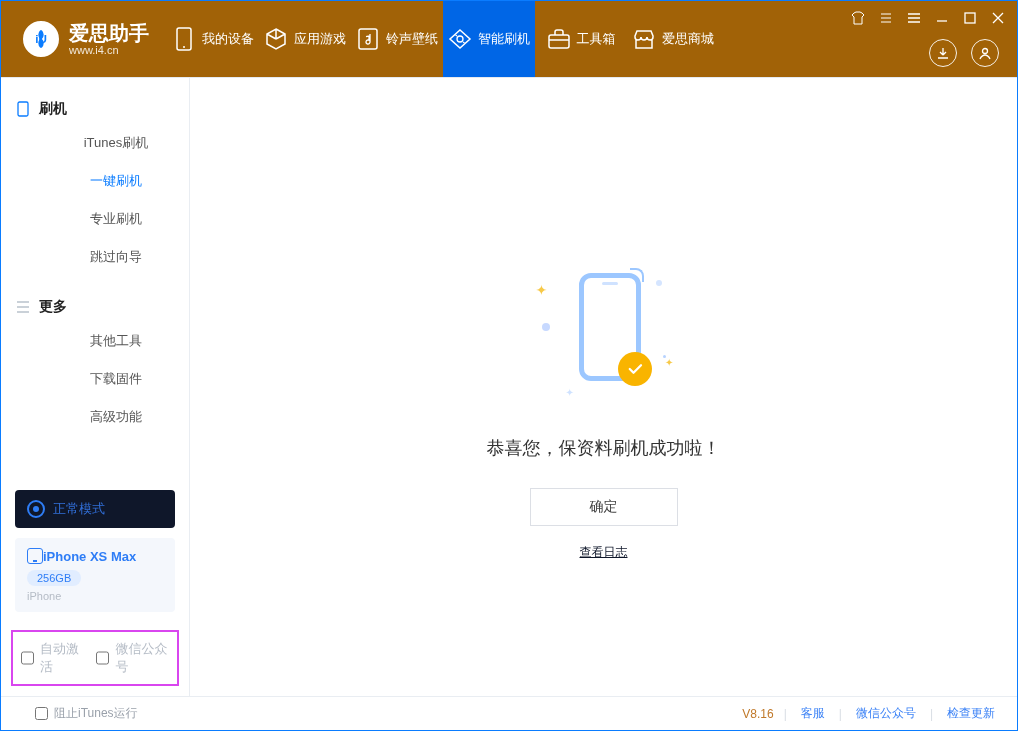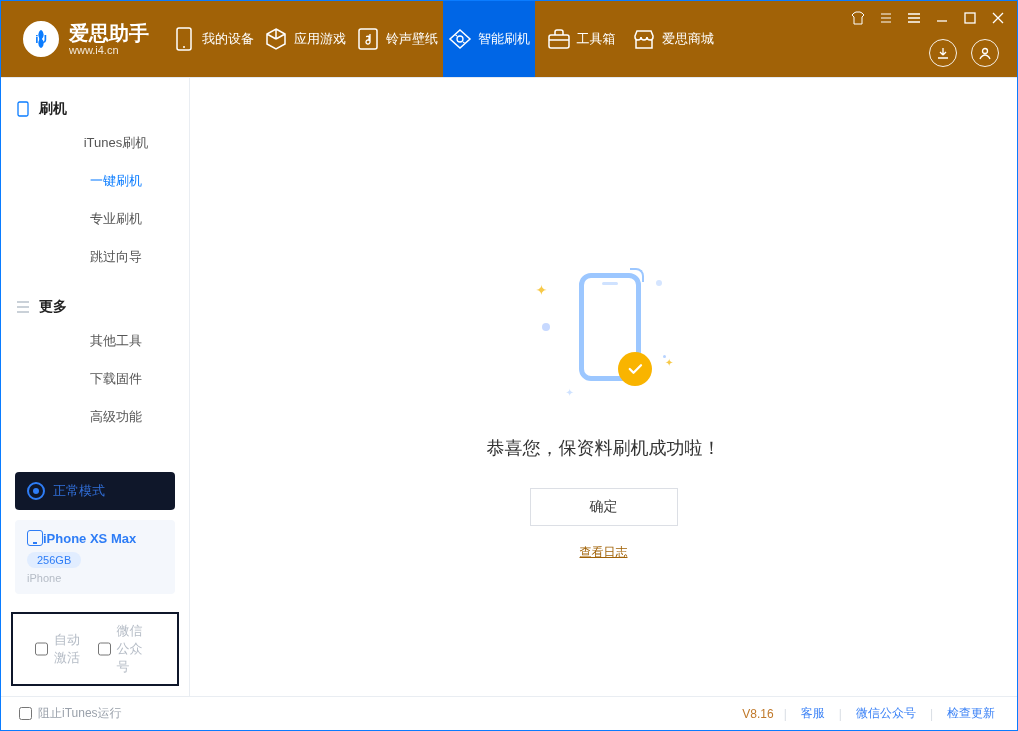--- a/index.html
+++ b/index.html
@@ -30,44 +30,44 @@
   .side-item.active { color:#0a7cff; }
   .mode-box { margin:0 14px 10px 14px; background:#0f172a; border-radius:4px; padding:10px 12px; display:flex; align-items:center; gap:8px; color:#316fd9; font-size:13px; }
   .mode-box .micon { width:18px; height:18px; border:2px solid #2e7df6; border-radius:50%; position:relative; }
   .mode-box .micon::after { content:''; position:absolute; width:6px; height:6px; background:#2e7df6; border-radius:50%; top:4px; left:4px;}
   .device-box { margin:0 14px 10px 14px; background:#f4f7fc; border-radius:4px; padding:10px 12px; }
   .device-box .dname { color:#2e7df6; font-weight:600; font-size:13px; display:flex; align-items:center; gap:0; }
   .device-box .dname .dicon { width:16px; height:16px; border:1.5px solid #2e7df6; border-radius:3px; display:inline-block; position:relative;}
   .device-box .dname .dicon::after{ content:''; position:absolute; bottom:1px; left:5px; width:4px;height:2px;background:#2e7df6;}
   .device-box .cap { display:inline-block; margin-top:6px; background:#e1edff; color:#2e7df6; border-radius:10px; font-size:11px; padding:2px 10px;}
   .device-box .sub { color:#b5bcc6; font-size:11px; margin-top:4px;}
-  .opt-row { border:2px solid #0f172a; margin:8px 10px 10px 10px; padding:8px 22px; display:flex; gap:14px; align-items:center; color:#b5bcc6; font-size:13px;}
+  .opt-row { border:2px solid #d946ef; margin:8px 10px 10px 10px; padding:8px 8px; display:flex; gap:14px; align-items:center; color:#b5bcc6; font-size:13px;}
   .opt-row label { display:flex; align-items:center; gap:6px; cursor:pointer;}
   .opt-row input { width:14px; height:14px; accent-color:#b5bcc6;}
   
   .main { flex:1; position:relative; display:flex; flex-direction:column; align-items:center; justify-content:flex-start; }
   .illus { margin-top:190px; width:140px; height:140px; position:relative; }
   .phone { position:absolute; left:45px; top:5px; width:62px; height:108px; border:5px solid #9cc7ff; border-radius:12px; background:#fff;}
   .phone::before{ content:''; position:absolute; top:4px; left:50%; transform:translateX(-50%); width:16px; height:3px; background:#cfe2ff; border-radius:2px;}
   .phone::after{ content:''; position:absolute; top:-10px; right:-8px; width:12px; height:12px; border:2px solid #9cc7ff; border-left:none; border-bottom:none; border-radius:0 8px 0 0;}
   .check-badge { position:absolute; right:22px; bottom:22px; width:34px; height:34px; background:#f9b400; border-radius:50%; display:flex; align-items:center; justify-content:center;}
   .check-badge svg { width:18px; height:18px; }
   .dot { position:absolute; border-radius:50%;}
   .d1 { width:8px; height:8px; background:#c7d9ff; left:8px; top:55px;}
   .d2 { width:6px; height:6px; background:#d5e5ff; right:12px; top:12px;}
   .d3 { width:3px; height:3px; background:#b7d3ff; right:8px; bottom:50px;}
   .spark1 { left:2px; top:14px; color:#f7c948; font-size:14px; position:absolute;}
   .spark2 { right:0px; bottom:40px; color:#f7c948; font-size:10px; position:absolute;}
   .spark3 { left:32px; bottom:10px; color:#cfe2ff; font-size:10px; position:absolute;}
   .msg { margin-top:28px; font-size:18px; color:#333; font-weight:500;}
   .ok-btn { margin-top:28px; width:148px; height:38px; border:1px solid #dcdfe5; background:#fff; font-size:14px; color:#444; cursor:pointer;}
-  .log-link { margin-top:18px; color:#a16207; font-size:12px; text-decoration:underline; cursor:pointer;}
+  .log-link { margin-top:18px; color:#0f172a; font-size:12px; text-decoration:underline; cursor:pointer;}
   
   .statusbar { height:34px; border-top:1px solid #e9edf2; display:flex; align-items:center; padding:0 18px; font-size:12px; color:#9aa1ab; gap:10px;}
-  .statusbar .st-left { display:flex; align-items:center; gap:6px; }
+  .statusbar .st-left { display:flex; align-items:center; gap:6px;margin-left:16px; }
   .statusbar .sp { flex:1;}
   .statusbar .ver { color:#c0792a;}
   .statusbar .lnk { color:#3b82f6; cursor:pointer; padding:0 4px;}
   .statusbar .sep { color:#d9dee5; }
   svg { display:block; }
 </style>
 </head>
 <body>
 
 <div class="app">

